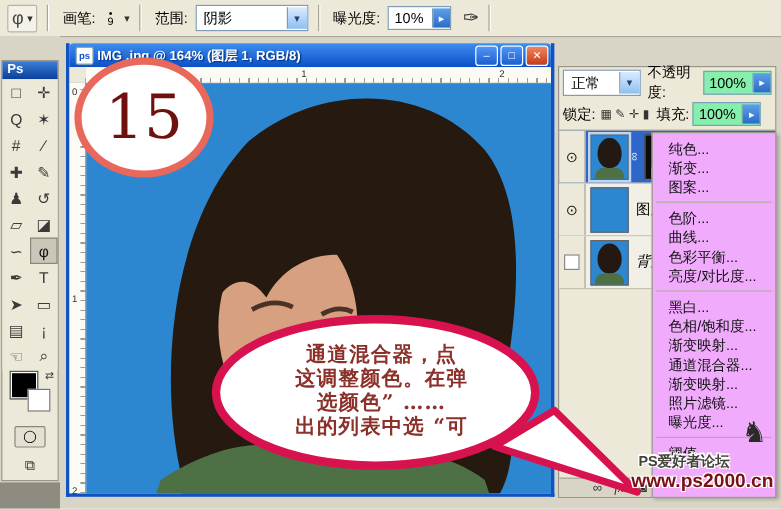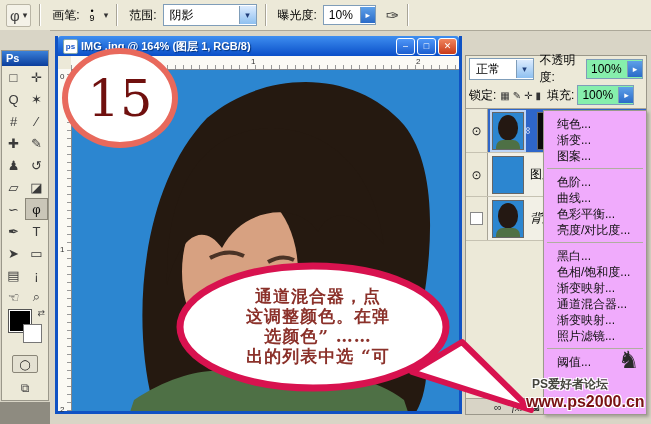--- a/index.html
+++ b/index.html
@@ -293,20 +293,21 @@
       <div class="mi">曲线...</div>
       <div class="mi">色彩平衡...</div>
       <div class="mi">亮度/对比度...</div>
       <div class="msep"></div>
       <div class="mi">黑白...</div>
       <div class="mi">色相/饱和度...</div>
       <div class="mi">渐变映射...</div>
       <div class="mi">通道混合器...</div>
       <div class="mi">渐变映射...</div>
       <div class="mi">照片滤镜...</div>
+      <div class="mi">曝光度...</div>
       <div class="msep"></div>
       <div class="mi">阈值...</div>
     </div>
 
   <svg class="overlay" width="651" height="424" viewBox="0 0 651 424">
     <path d="M412,372 L531,410 L462,342 Z" fill="#ffffff" stroke="#D8124F" stroke-width="6" stroke-linejoin="round"></path>
     <ellipse cx="313" cy="327" rx="133" ry="61" fill="#ffffff" stroke="#D8124F" stroke-width="7"></ellipse>
   </svg>
   <div class="bubble-text" id="bubble-text">
       <div>通道混合器，点</div>

